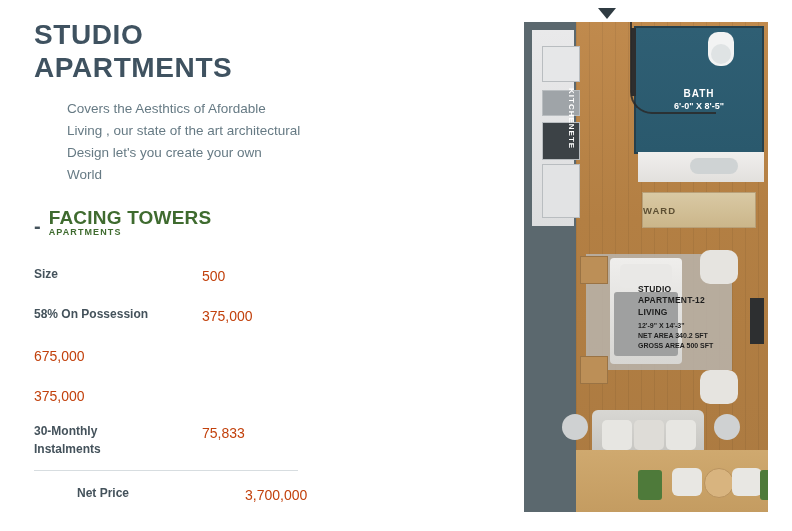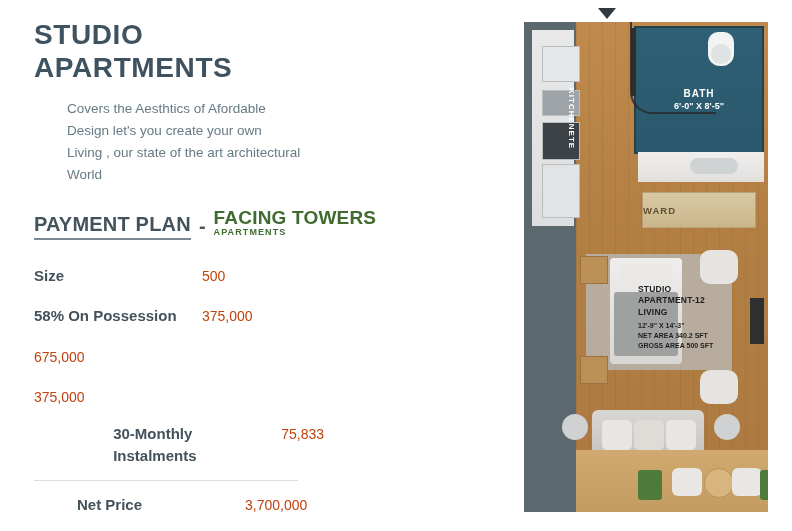--- a/index.html
+++ b/index.html
@@ -91,32 +91,32 @@
     margin-top: 16px;
     width: 290px;
   }
   .row {
     display: flex;
     align-items: flex-start;
     padding: 9px 0;
   }
   .row .label {
     width: 168px;
-    font-size: 15px;
+    font-size: 12px;
     font-weight: bold;
     color: #44525b;
     line-height: 1.5;
   }
   .row .value {
     font-size: 14px;
     color: #c2410c;
     line-height: 1.5;
     padding-top: 1px;
   }
-  .row.tall { padding: 6px 0; justify-content: flex-end; }
+  .row.tall { padding: 6px 0; }
   .divider {
     width: 264px;
     height: 1px;
     background: #d7dde0;
     margin: 6px 0 4px 0;
   }
   .row.total .label { font-weight: bold; margin-left: 43px; }
 
   
   .plan-wrap {
@@ -381,27 +381,26 @@
 
   <div class="left">
 
     <h1 class="title">
       <span>STUDIO</span>
       <span class="l2">APARTMENTS</span>
     </h1>
 
     <div class="blurb">
       <div>Covers the Aesthtics of Afordable</div>
+      <div>Living , our state of the art architectural</div>
       <div>Design let's you create your own</div>
-      <div>Living , our state of the art architectural</div>
       <div>World</div>
     </div>
 
     <div class="plan-head">
-      <div class="plan-title">PAYMENT PLAN</div>
       <div class="plan-dash">-</div>
       <div class="brand">
         <span class="brand-main">FACING TOWERS</span>
         <span class="brand-sub">APARTMENTS</span>
       </div>
     </div>
 
     <div class="table">
 
       <div class="row">

